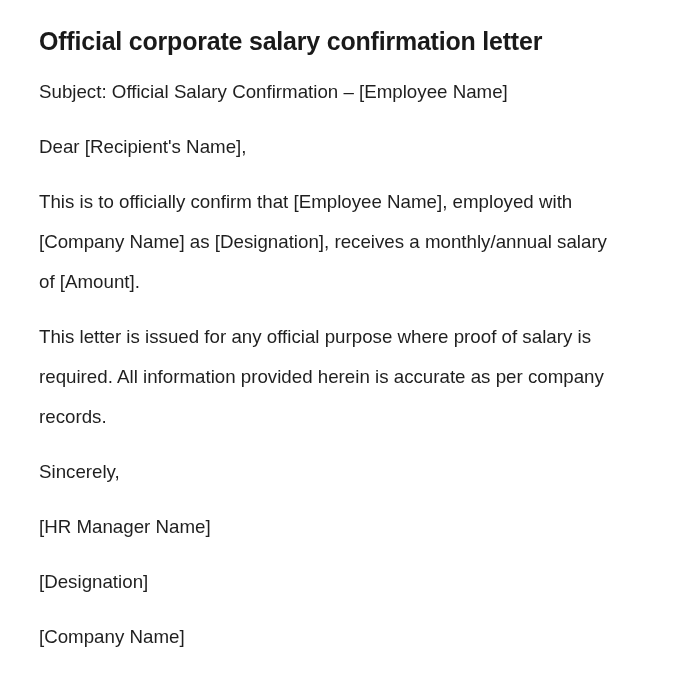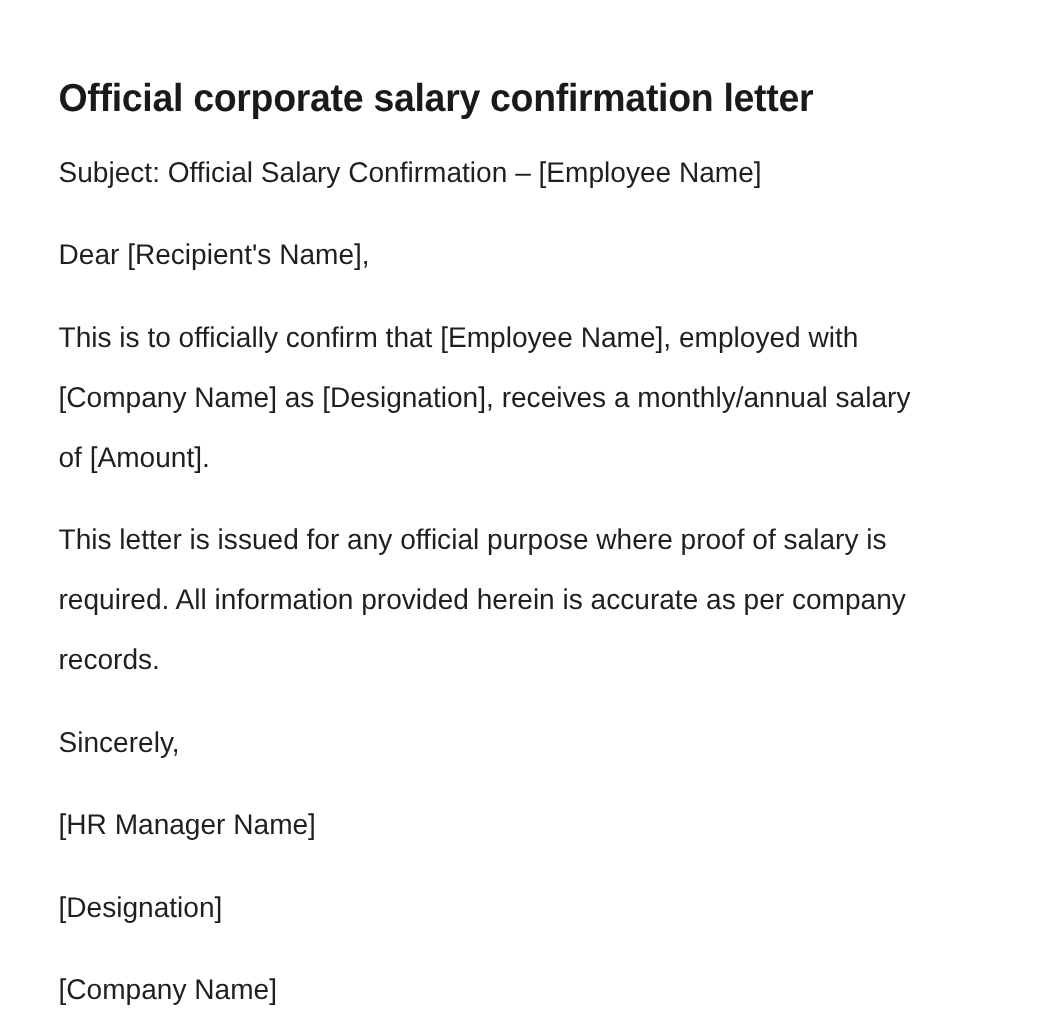--- a/index.html
+++ b/index.html
@@ -15,21 +15,20 @@
     -webkit-font-smoothing: antialiased;
     overflow: hidden;
   }
 
   .document {
     box-sizing: border-box;
     width: 700px;
     height: 541px;
     background: #ffffff;
     padding: 24px 40px 0 39px;
-    margin-top: 24px;
   }
 
   .doc-title {
     margin: 0 0 0 0;
     font-family: "Liberation Sans", sans-serif;
     font-size: 26px;
     font-weight: bold;
     line-height: 34px;
     letter-spacing: -0.2px;
     color: #1a1a1a;

